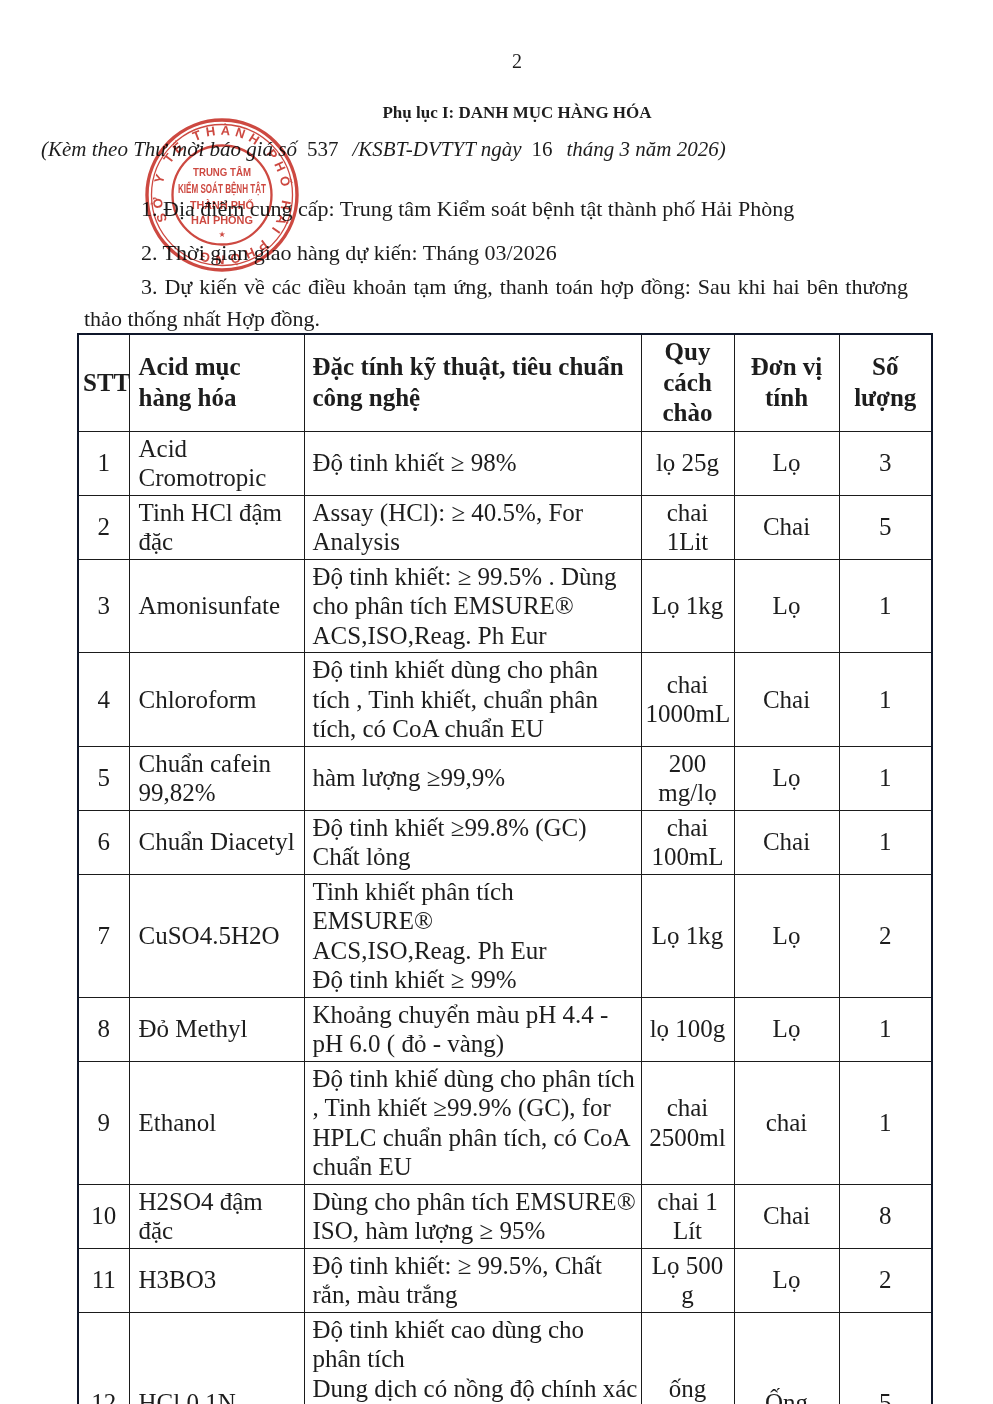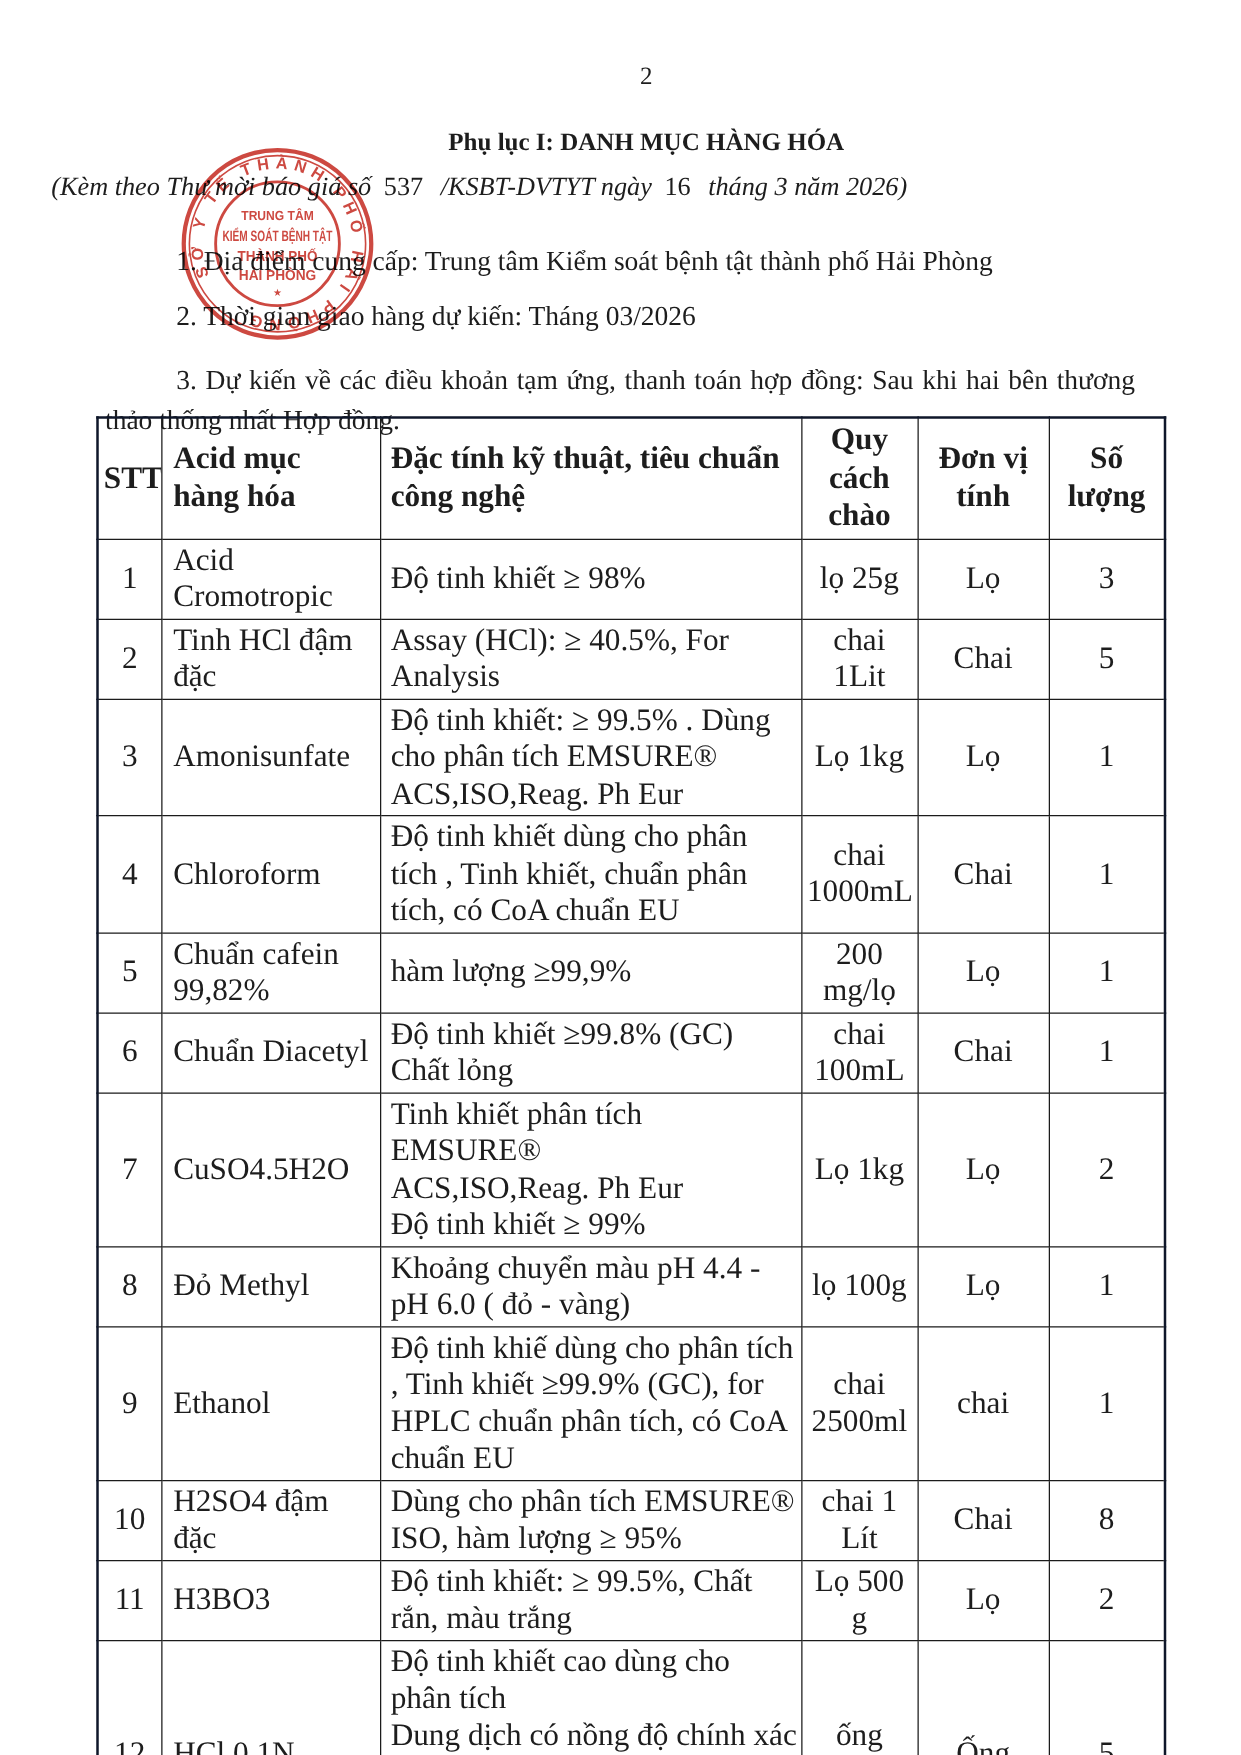--- a/index.html
+++ b/index.html
@@ -1,27 +1,27 @@
 <!DOCTYPE html>
 <html><head>
 <meta charset="utf-8">
 <style>
   html,body{margin:0;padding:0;background:#e8e8e8;}
   .page{
     position:relative;width:993px;height:1404px;margin:0 auto;background:#ffffff;
     font-family:"Liberation Serif","DejaVu Serif",serif;color:#1d1d1d;overflow:hidden;
   }
   .pageno{position:absolute;top:50px;left:41px;width:952px;text-align:center;font-size:20px;}
-  .title{position:absolute;top:103px;left:41px;width:952px;text-align:center;font-size:20px;font-weight:bold;}
+  .title{position:absolute;top:103px;left:41px;width:952px;text-align:center;font-size:17px;font-weight:bold;}
   .subtitle{position:absolute;top:137px;left:41px;width:952px;text-align:left;font-size:21px;font-style:italic;white-space:nowrap;}
   .subtitle .num{font-style:normal;margin:0 14px 0 10px;}
   .note{position:absolute;left:84px;width:824px;margin:0;font-size:22px;line-height:1.45;text-indent:57px;}
   #note1{top:193px;white-space:nowrap;}
   #note2{top:237px;white-space:nowrap;}
-  #note3{top:288px;text-align:justify;}
+  #note3{top:271px;text-align:justify;}
   table.goods{
     position:absolute;top:333px;left:77px;width:854px;table-layout:fixed;
     border-collapse:collapse;border:2px solid #0f172a;font-size:25px;
   }
   .goods th,.goods td{
     border:1px solid #1b1b1b;vertical-align:middle;white-space:pre-line;
     line-height:1.18;padding:2px 4px;overflow:hidden;
   }
   .goods th{font-weight:bold;text-align:center;line-height:1.22;}
   .goods th.c1,.goods th.c2{text-align:left;}

